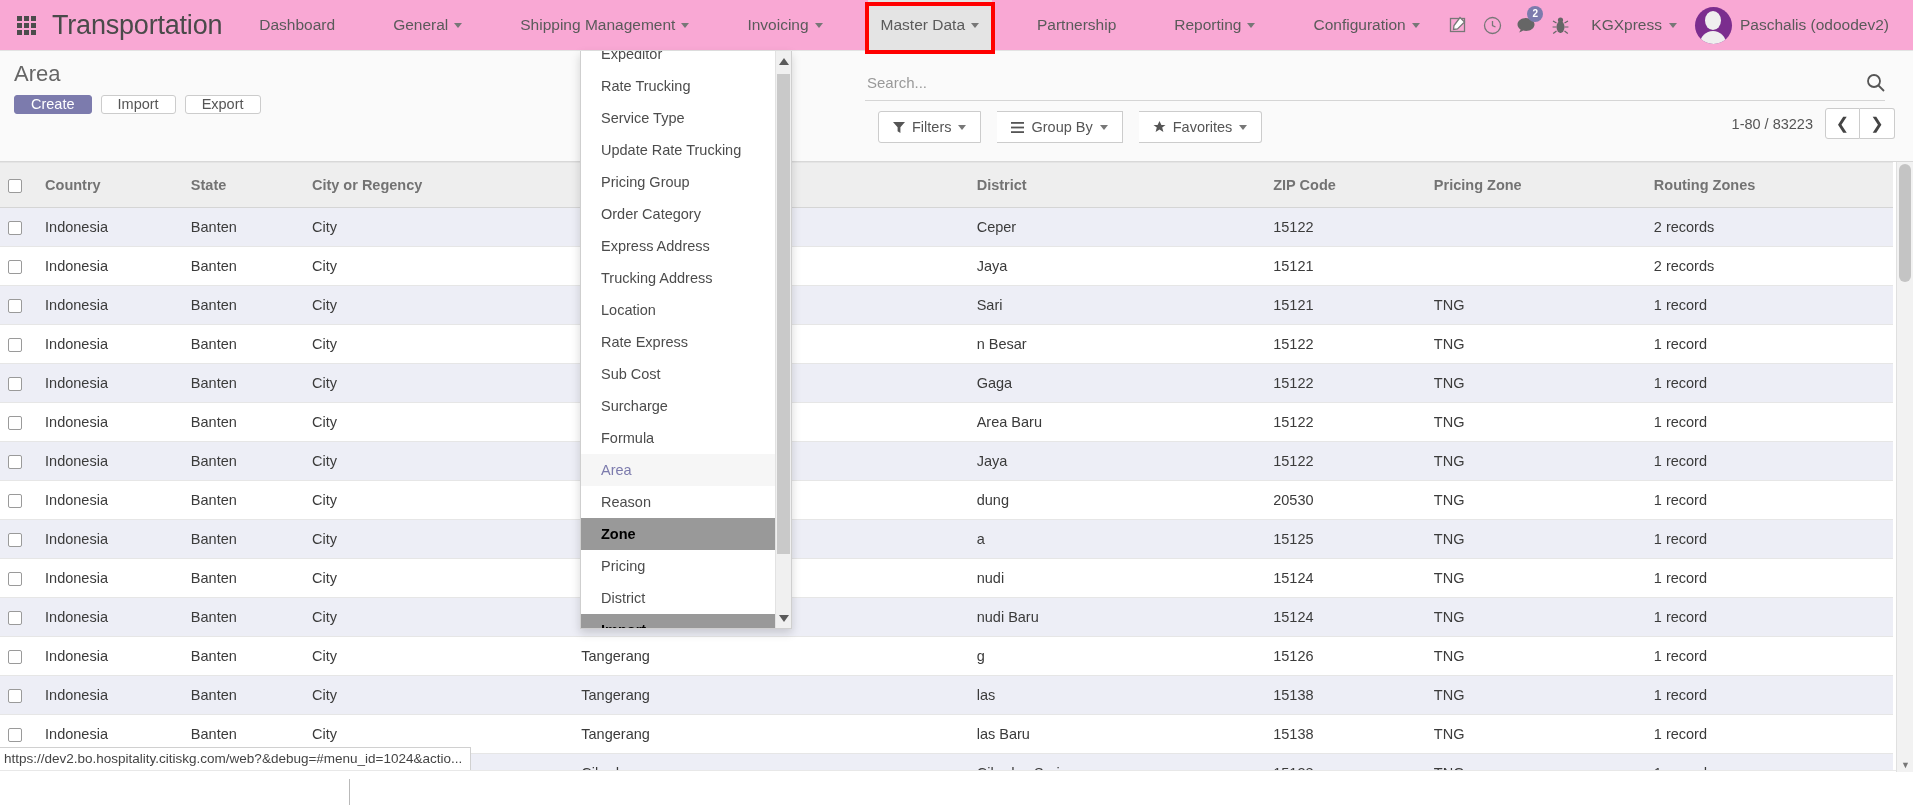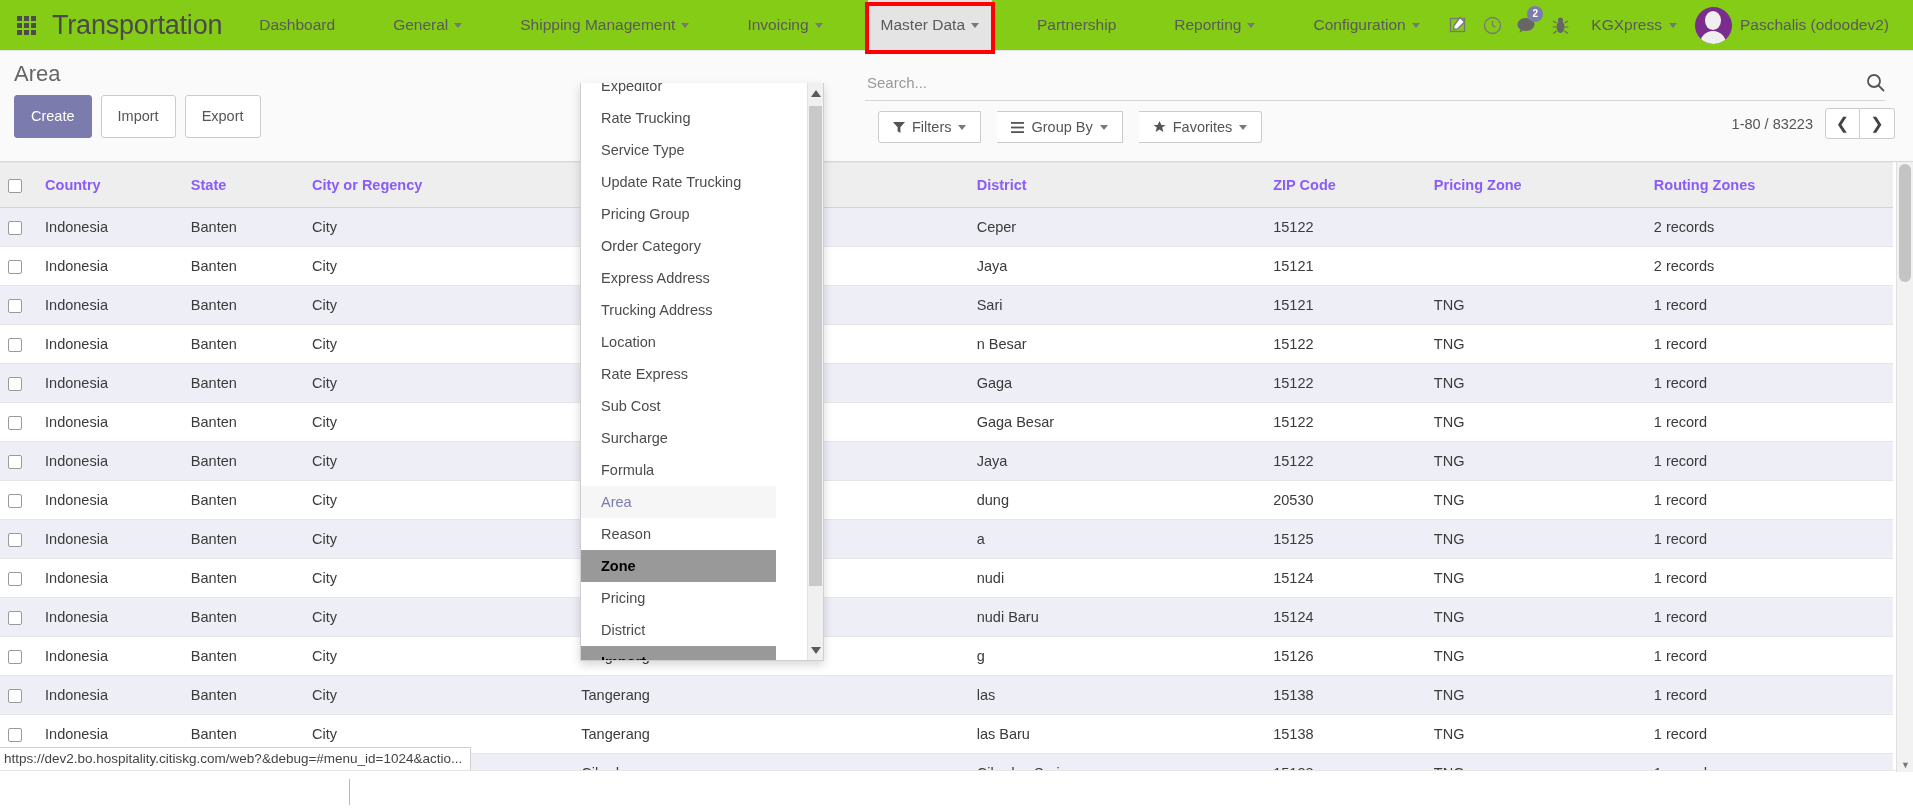--- a/index.html
+++ b/index.html
@@ -9,21 +9,21 @@
     overflow: hidden;
     background: #ffffff;
     font-family: "Liberation Sans", sans-serif;
     -webkit-font-smoothing: antialiased;
   }
 
   
   .navbar {
     position: absolute; top: 0; left: 0;
     width: 1913px; height: 51px;
-    background: #84cc16;
+    background: #f9a8d4;
     border-bottom: 1px solid #e3e3e3;
     display: flex; align-items: center;
     z-index: 60;
   }
   .apps-grid {
     width: 52px; height: 51px;
     display: flex; align-items: center; justify-content: center;
     cursor: pointer;
   }
   .apps-grid .dots {
@@ -128,21 +128,21 @@
     z-index: 10;
   }
   .cp-left { position: absolute; left: 14px; top: 0; }
   .cp-title {
     font-size: 22px; color: #666; font-weight: 400;
     margin-top: 10px; margin-bottom: 8px;
   }
   .cp-buttons { display: flex; gap: 9px; }
   .btn {
     font-size: 14.5px;
-    padding: 12px 16px;
+    padding: 0 16px;
     border-radius: 3px;
     border: 1px solid #ccc;
     background: #fff;
     color: #555;
     cursor: pointer;
     line-height: 1.2;
   }
   .btn.primary {
     background: #7c7bad; border-color: #7c7bad; color: #fff;
   }
@@ -213,21 +213,21 @@
   }
   table.listview {
     width: 1893px;
     border-collapse: collapse;
     font-size: 14.5px;
   }
   table.listview thead th {
     background: #eeeeee;
     border-bottom: 1px solid #d5d5d5;
     border-top: 1px solid #e4e4e4;
-    color: #8b5cf6;
+    color: #737373;
     font-weight: bold;
     text-align: left;
     padding: 14px 8px;
     height: 39px;
     white-space: nowrap;
   }
   table.listview tbody td {
     border-bottom: 1px solid #e6e6e6;
     padding: 9px 8px;
     color: #3b3b3b;
@@ -273,28 +273,27 @@
     display: flex; align-items: center; justify-content: center;
     color: #777; font-size: 9px;
   }
   .page-scroll .arw.up { top: 0; }
   .page-scroll .arw.down { bottom: 0; }
 
   
   .dropdown {
     position: absolute;
     left: 580px; top: 51px;
-    width: 244px; height: 578px;
+    width: 212px; height: 578px;
     background: #fff;
     border: 1px solid #cfcfcf;
     border-top: none;
     box-shadow: 0 4px 9px rgba(0,0,0,0.16);
     z-index: 70;
     overflow: hidden;
-    margin-top: 32px;
   }
   .dd-viewport {
     position: absolute; left: 0; top: 0;
     width: 195px; height: 578px;
     overflow: hidden;
   }
   .dd-list {
     position: absolute; left: 0; top: -13px;
     width: 195px;
   }
@@ -592,21 +591,21 @@
           <td class="w-zip">15122</td>
           <td class="w-pzone">TNG</td>
           <td class="w-rzone">1 record</td>
         </tr>
         <tr>
           <td class="col-check"><span class="cb"></span></td>
           <td class="w-country">Indonesia</td>
           <td class="w-state">Banten</td>
           <td class="w-cityreg">City</td>
           <td class="w-city">Tangerang</td>
-          <td class="w-district">Gaga Besar</td>
+          <td class="w-district">Area Baru</td>
           <td class="w-zip">15122</td>
           <td class="w-pzone">TNG</td>
           <td class="w-rzone">1 record</td>
         </tr>
         <tr>
           <td class="col-check"><span class="cb"></span></td>
           <td class="w-country">Indonesia</td>
           <td class="w-state">Banten</td>
           <td class="w-cityreg">City</td>
           <td class="w-city">Tangerang</td>

